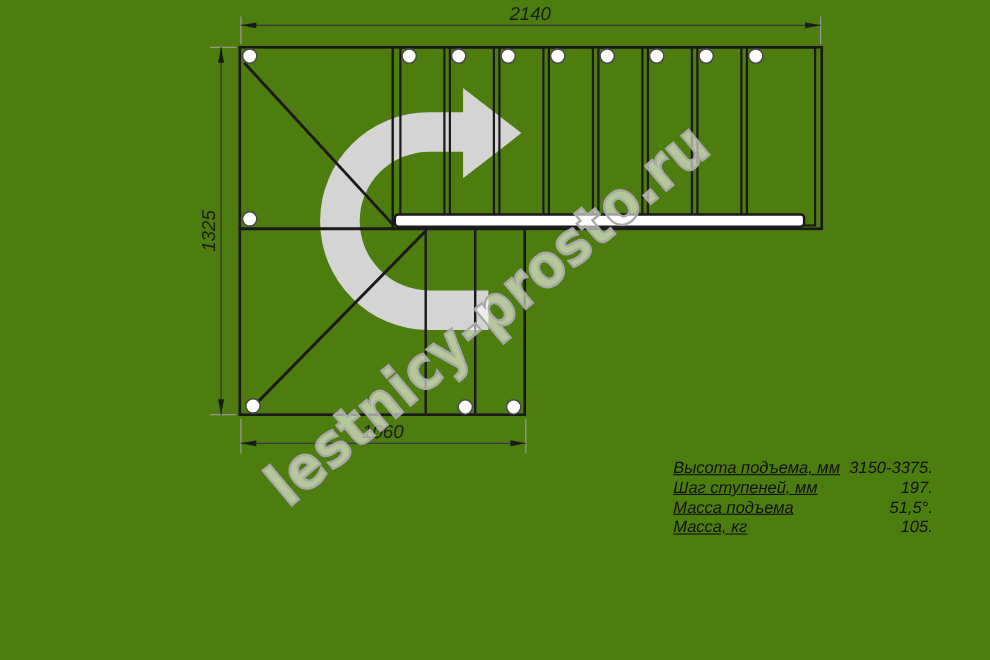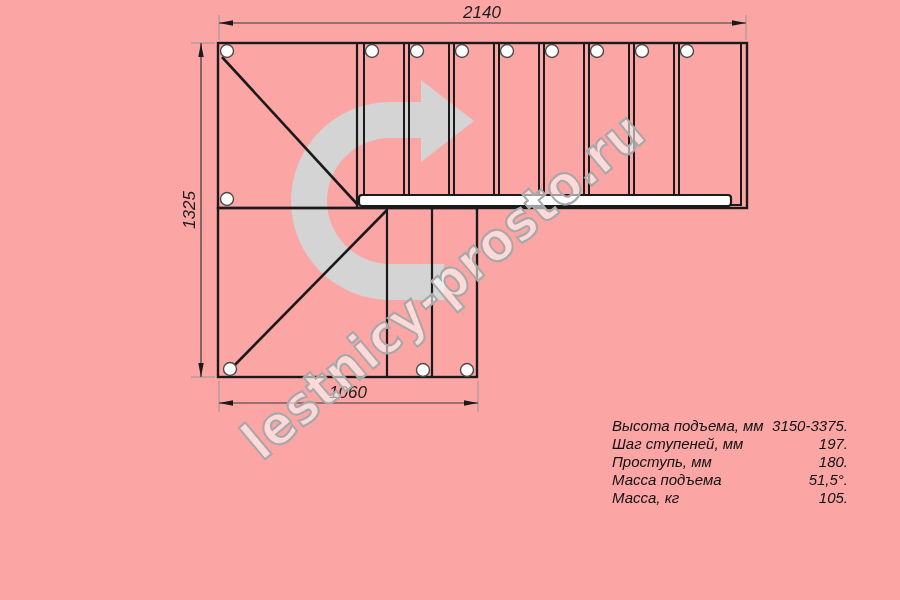--- a/index.html
+++ b/index.html
@@ -1,23 +1,23 @@
 <!DOCTYPE html>
 <html><head>
 <meta charset="utf-8">
 <style>
   html,body{margin:0;padding:0;background:#fff;}
-  .canvas{position:relative;width:900px;height:600px;background:#fca5a5;overflow:hidden;
+  .canvas{position:relative;width:900px;height:600px;background:#4d7c0f;overflow:hidden;
           font-family:"Liberation Sans",sans-serif;}
   svg{position:absolute;left:0;top:0;}
   .dim-text{font-family:"Liberation Sans",sans-serif;font-style:italic;font-size:17px;fill:#1c1c1c;}
   .specs{position:absolute;left:612px;top:417px;width:236px;color:#111;
          font-style:italic;font-size:15px;line-height:18px;}
   .spec-row{display:flex;justify-content:space-between;}
-  .spec-label{white-space:nowrap;}
+  .spec-label{white-space:nowrap;text-decoration:underline;}
   .spec-value{white-space:nowrap;text-align:center;}
 </style>
 </head>
 <body>
 
 <div class="canvas">
   <svg width="900" height="600" viewBox="0 0 900 600">
 
     <path d="M444,300 L390,300 A99,99 0 0 1 390,102 L421,102 L421,80 L474,121 L421,162 L421,138 L390,138 A63,63 0 0 0 390,264 L444,264 Z" fill="#d4d4d4"></path>
 
@@ -95,24 +95,20 @@
   <div class="specs">
     <div class="spec-row">
       <span class="spec-label">Высота подъема, мм</span>
       <span class="spec-value">3150-3375.</span>
     </div>
     <div class="spec-row">
       <span class="spec-label">Шаг ступеней, мм</span>
       <span class="spec-value">197.</span>
     </div>
     <div class="spec-row">
-      <span class="spec-label">Проступь, мм</span>
-      <span class="spec-value">180.</span>
-    </div>
-    <div class="spec-row">
       <span class="spec-label">Масса подъема</span>
       <span class="spec-value">51,5°.</span>
     </div>
     <div class="spec-row">
       <span class="spec-label">Масса, кг</span>
       <span class="spec-value">105.</span>
     </div>
   </div>
 </div>
 

